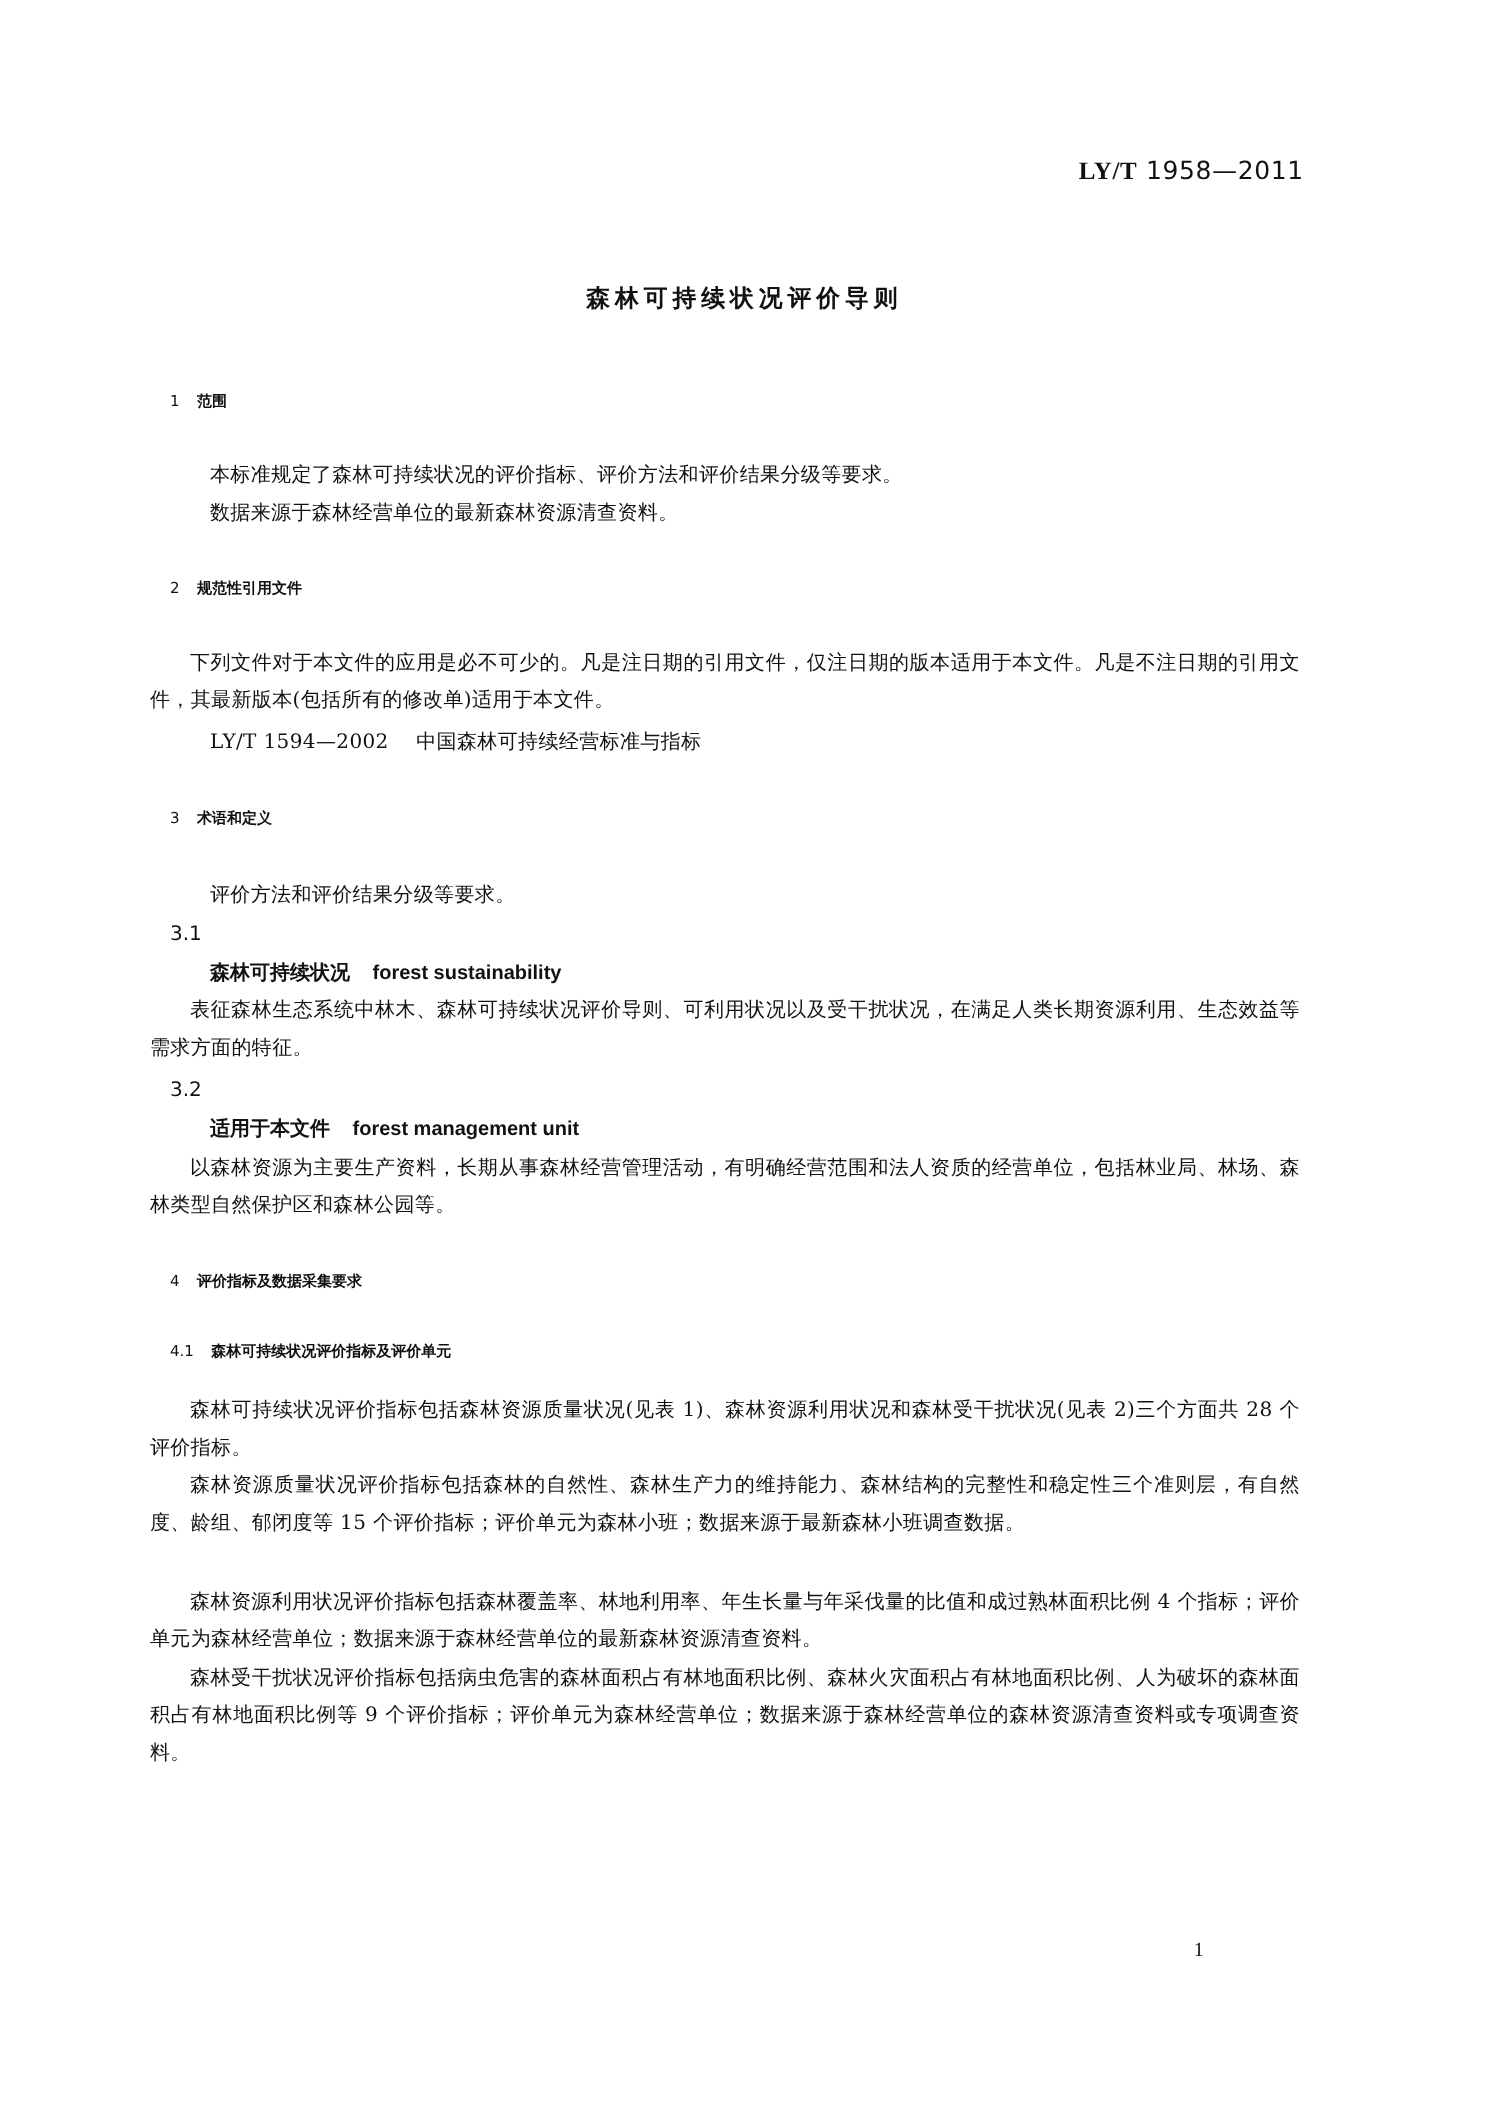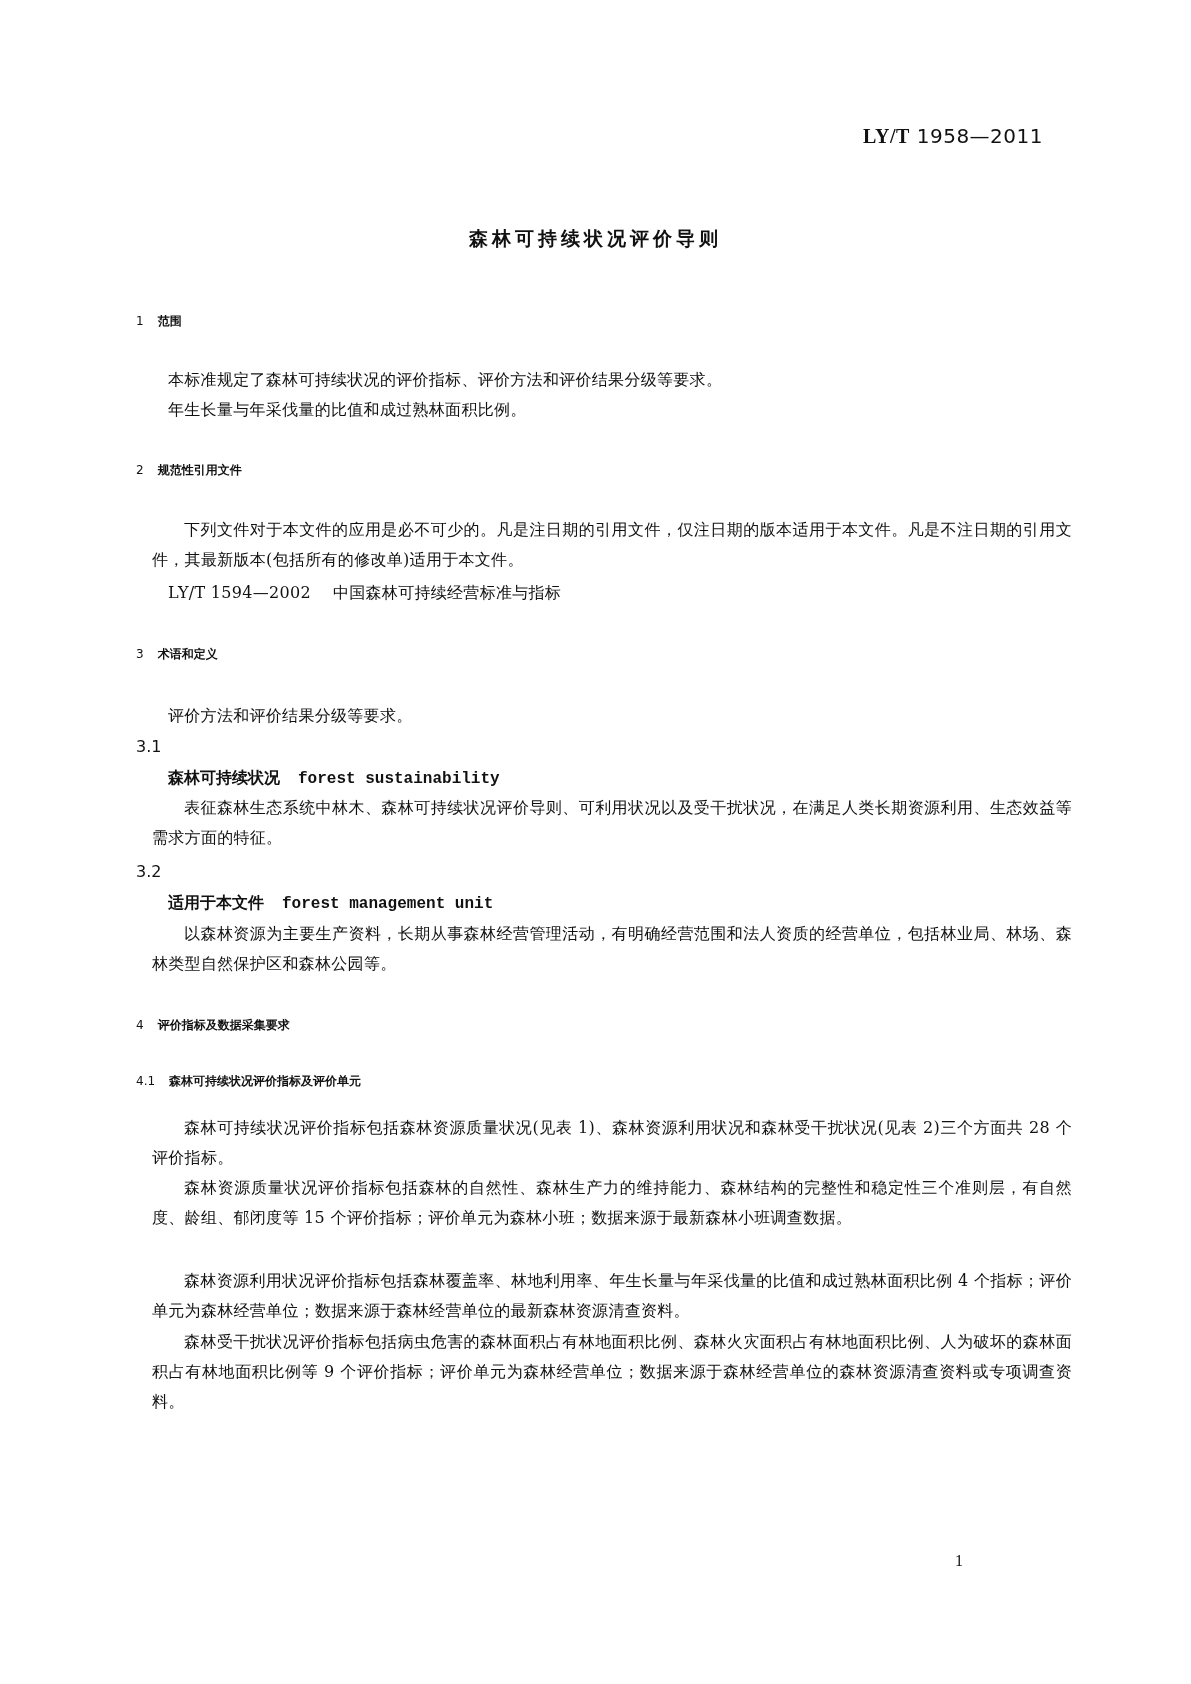--- a/index.html
+++ b/index.html
@@ -45,21 +45,21 @@
       left: 136px;
     }
     .heading .num {
       display: inline-block;
       font-weight: normal;
       margin-right: 14px;
     }
     .para {
       font-size: 16px;
       line-height: 30px;
-      left: 152px;
+      left: 120px;
       width: 920px;
       white-space: normal;
       text-align: justify;
       text-indent: 32px;
       letter-spacing: 0.3px;
     }
     .line {
       font-size: 16px;
       left: 168px;
       letter-spacing: 0.3px;
@@ -69,21 +69,21 @@
       left: 136px;
       font-family: "DejaVu Sans", "Liberation Sans", sans-serif;
     }
     .term {
       font-size: 16px;
       left: 168px;
       font-family: "DejaVu Sans", "Liberation Sans", sans-serif;
       font-weight: bold;
     }
     .term .en {
-      font-family: Liberation Mono, monospace;
+      font-family: Liberation Sans, sans-serif;
       font-weight: bold;
       margin-left: 18px;
       margin-top: 12px;
     }
     .ref .code { margin-right: 22px; }
     .page-num {
       top: 1552px;
       right: 228px;
       font-size: 16px;
       font-family: "Liberation Serif", "DejaVu Serif", serif;
@@ -96,21 +96,21 @@
   <span class="prefix">LY/T</span>
   <span>1958—2011</span>
 </div>
 
 <div class="abs doc-title">森林可持续状况评价导则</div>
 
 <div class="abs heading" style="top:313px;">
   <span class="num">1</span><span>范围</span>
 </div>
 <div class="abs line" style="top:370px;">本标准规定了森林可持续状况的评价指标、评价方法和评价结果分级等要求。</div>
-<div class="abs line" style="top:400px;">年生长量与年采伐量的比值和成过熟林面积比例。</div>
+<div class="abs line" style="top:400px;">数据来源于森林经营单位的最新森林资源清查资料。</div>
 
 <div class="abs heading" style="top:462px;">
   <span class="num">2</span><span>规范性引用文件</span>
 </div>
 <div class="abs para" style="top:515px;">下列文件对于本文件的应用是必不可少的。凡是注日期的引用文件，仅注日期的版本适用于本文件。凡是不注日期的引用文件，其最新版本(包括所有的修改单)适用于本文件。</div>
 <div class="abs line ref" style="top:583px;">
   <span class="code">LY/T 1594—2002</span><span>中国森林可持续经营标准与指标</span>
 </div>
 
 <div class="abs heading" style="top:646px;">

